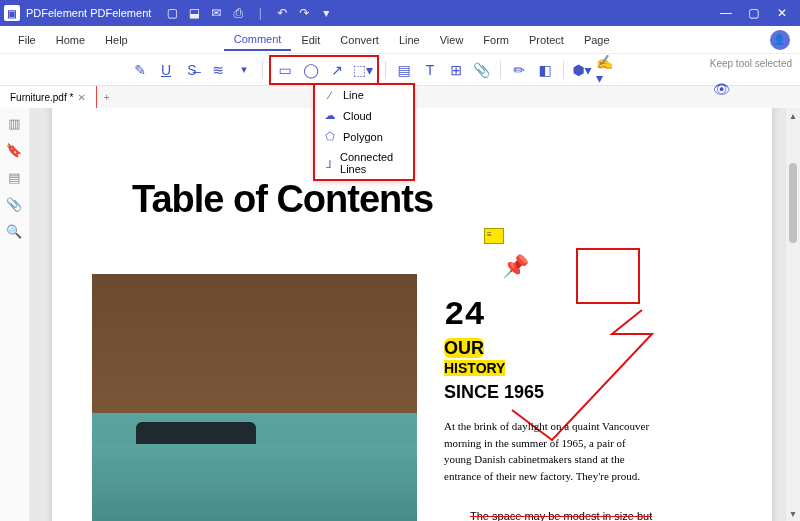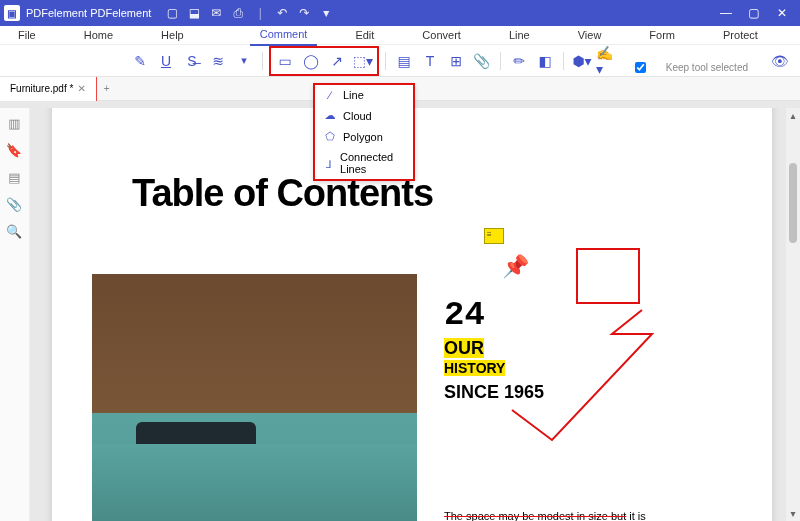--- a/index.html
+++ b/index.html
@@ -4,63 +4,63 @@
 <style>
 * { margin:0; padding:0; box-sizing:border-box; font-family:-apple-system,Segoe UI,Arial,sans-serif; }
 body { width:800px; height:521px; overflow:hidden; background:#e8e8e8; }
 .titlebar { height:26px; background:#4252c9; color:#fff; display:flex; align-items:center; font-size:11px; padding:0 4px; }
 .tb-logo { width:16px; height:16px; background:#fff; color:#4252c9; display:flex; align-items:center; justify-content:center; font-weight:bold; font-size:10px; border-radius:2px; margin-right:6px;}
 .tb-title { flex:none; }
 .tb-icons { display:flex; gap:8px; margin-left:14px; }
 .tb-icons span { width:14px; height:14px; display:flex; align-items:center; justify-content:center; opacity:.9; font-size:12px;}
 .tb-spacer { flex:1; }
 .win-btn { width:28px; height:26px; display:flex; align-items:center; justify-content:center; font-size:12px;}
-.menubar { height:19px; background:#fff; display:flex; align-items:center; font-size:11px; color:#333; padding-left:8px; border-bottom:1px solid #eee; position:relative;gap:28px;}
+.menubar { height:28px; background:#fff; display:flex; align-items:center; font-size:11px; color:#333; padding-left:8px; border-bottom:1px solid #eee; position:relative;}
 .menubar .mitem { padding:4px 10px; cursor:default;}
 .menubar .mitem.active { color:#4252c9; border-bottom:2px solid #4252c9;text-align:right;}
 .menubar .avatar { width:20px; height:20px; background:#5c6ee0; border-radius:50%; margin-right:10px; display:flex; align-items:center; justify-content:center; color:#fff; font-size:10px;}
 .toolbar { height:32px; background:#fff; display:flex; align-items:center; padding:0 8px 0 128px; border-bottom:1px solid #e4e4e4; gap:2px;}
 .tbtn { width:24px; height:24px; display:flex; align-items:center; justify-content:center; color:#4252c9; font-size:14px; border-radius:3px;}
 .tbtn.small{font-size:11px;}
 .tsep { width:1px; height:18px; background:#ddd; margin:0 4px;}
 .shape-group { border:2px solid #e01010; padding:1px 2px; display:flex; align-items:center; gap:2px;}
-.keep-tool { display:flex; align-items:flex-end; gap:20px; font-size:10px; color:#888; margin-left:auto;}
+.keep-tool { display:flex; align-items:flex-start; gap:8px; font-size:10px; color:#888; margin-left:auto;flex-direction:column;}
 .keep-tool input{width:11px;height:11px;}
 .tabstrip { height:24px; background:#f7f7f7; display:flex; align-items:center; font-size:10px; border-bottom:1px solid #e4e4e4;}
 .doctab { padding:0 10px; height:24px; display:flex; align-items:center; gap:4px; background:#fff; border-right:1px solid #ef4444;}
 .doctab .x{color:#888;}
 .addtab{width:20px;text-align:center;color:#888;}
 .workspace { position:absolute; top:108px; left:0; right:0; bottom:0; display:flex;}
 .leftbar { width:30px; background:#fafafa; border-right:1px solid #eee; display:flex; flex-direction:column; align-items:center; padding-top:8px; gap:12px;}
 .leftbar span{color:#888; font-size:13px;}
 .canvas { flex:1; background:#e8e8e8; position:relative; overflow:hidden;}
 .page { position:absolute; left:22px; top:-30px; width:720px; height:560px; background:#fff; box-shadow:0 0 8px rgba(0,0,0,.15);}
 .scrollbar { width:14px; background:#f0f0f0; display:flex; flex-direction:column; align-items:center;}
 .sb-thumb{width:8px;height:80px;background:#c0c0c0;border-radius:4px;margin-top:40px;}
 .sb-arrow{font-size:10px;color:#666;padding:2px;}
 
-.maintitle { position:absolute; left:80px; top:94px; font-size:38px; font-weight:800; letter-spacing:-1px; font-family:Arial,sans-serif;}
+.maintitle { position:absolute; left:80px; top:100px; font-size:38px; font-weight:800; letter-spacing:-1px; font-family:Arial,sans-serif;}
 .photo { position:absolute; left:40px; top:196px; width:325px; height:290px; background:linear-gradient(180deg,#6b4a2f 0%,#7a5638 48%,#5aa39e 48%,#4a938e 100%);}
 .photo::before{content:"";position:absolute;left:44px;top:148px;width:120px;height:40px;background:#1e2a2f;border-radius:6px;}
 .photo::after{content:"";position:absolute;left:0;top:170px;right:0;bottom:0;background:linear-gradient(180deg,#5aa39e,#3f7e7a);}
 .stamp { position:absolute; left:432px; top:100px; border:3px solid #0a8a3a; padding:6px 12px; color:#0a8a3a; font-weight:800; font-size:18px; letter-spacing:1px;}
 .note { position:absolute; left:432px; top:150px; width:20px; height:16px; background:#ffe600; border:1px solid #aa9900; font-size:8px; line-height:8px; padding:2px;color:#444;}
 .pin { position:absolute; left:450px; top:176px; color:#e01010; font-size:22px;}
 .redbox { position:absolute; left:524px; top:170px; width:64px; height:56px; border:2px solid #e01010;}
 .redpoly { position:absolute; left:460px; top:232px; width:160px; height:130px;}
 .redpoly svg{overflow:visible;}
 .pnum { position:absolute; left:392px; top:218px; font-size:34px; font-weight:800;font-family:Liberation Mono, monospace;}
 .hd1 { position:absolute; left:392px; top:260px; font-size:18px; font-weight:800;}
-.hd1 span{background:#ffe600;}
+.hd1 span{background:#ffe600;border-radius:6px;}
 .hd2 { position:absolute; left:392px; top:282px; font-size:14px; font-weight:800;}
 .hd2 span{background:#ffe600;}
 .hd3 { position:absolute; left:392px; top:304px; font-size:18px; font-weight:800;}
 .para { position:absolute; left:392px; top:340px; width:210px; font-size:11px; line-height:1.5; font-family:Georgia,serif;}
 .para2 { position:absolute; left:392px; top:430px; width:210px; font-size:11px; line-height:1.5; font-family:Georgia,serif;}
-.strike{text-decoration:line-through;text-decoration-color:#e01010;}
+.strike{text-decoration:line-through;text-decoration-color:#e01010;margin-left:26px;}
 
 .dropdown { position:absolute; left:314px; top:84px; width:100px; background:#fff; border:1px solid #ccc; box-shadow:0 2px 6px rgba(0,0,0,.2); font-size:11px; outline:2px solid #e01010; outline-offset:-1px; z-index:50;}
 .dd-item{display:flex;align-items:center;gap:6px;padding:4px 8px;}
 .dd-item .ico{width:14px;text-align:center;color:#4252c9;}
 </style>
 </head>
 <body>
 
 <div class="titlebar">
   <div class="tb-logo">▣</div>
@@ -175,20 +175,21 @@
       <div class="redbox"></div>
       <div class="redpoly">
         <svg width="160" height="130">
             <polyline points="130,0 100,24 140,24 40,130 0,100" fill="none" stroke="#e01010" stroke-width="2"></polyline>
           </svg>
       </div>
       <div class="pnum">24</div>
       <div class="hd1"><span>OUR</span></div>
       <div class="hd2"><span>HISTORY</span></div>
       <div class="hd3">SINCE 1965</div>
+      <div class="para">At the brink of daylight on a quaint Vancouver morning in the summer of 1965, a pair of young Danish cabinetmakers stand at the entrance of their new factory. They're proud.</div>
       <div class="para2"><span class="strike">The space may be modest in size but</span><span> it is perfectly formed; all painstakingly built by their hands.</span></div>
     </div>
   </div>
   <div class="scrollbar">
     <div class="sb-arrow">▴</div>
     <div class="sb-thumb"></div>
     <div style="flex:1"></div>
     <div class="sb-arrow">▾</div>
   </div>
 </div>

